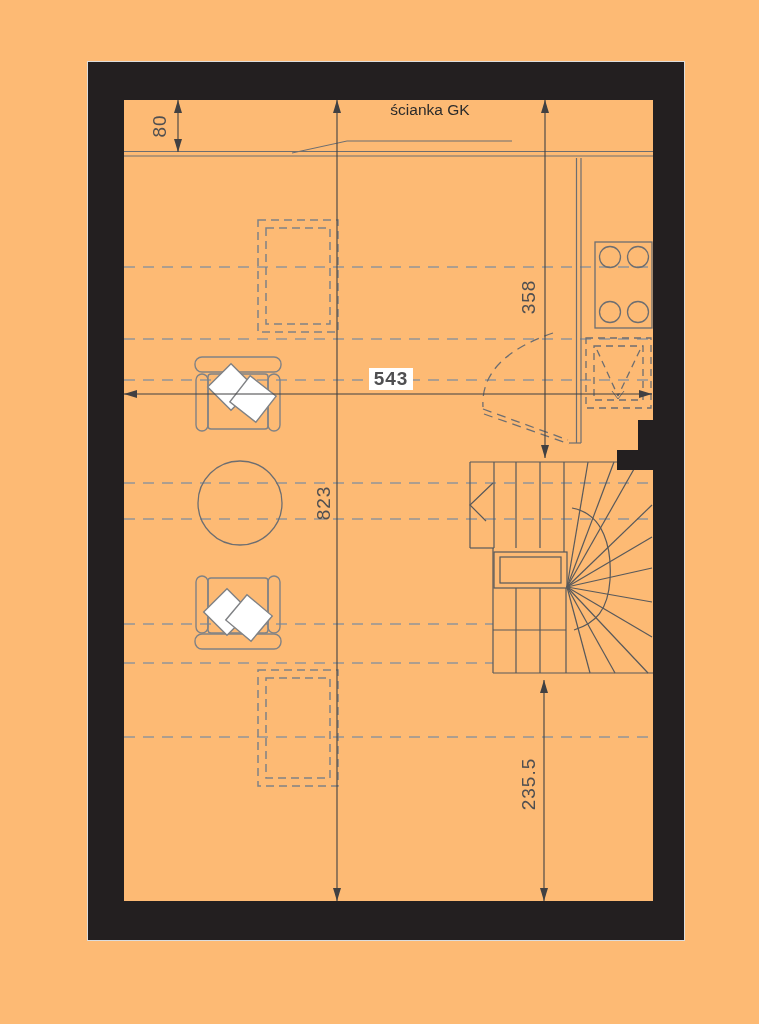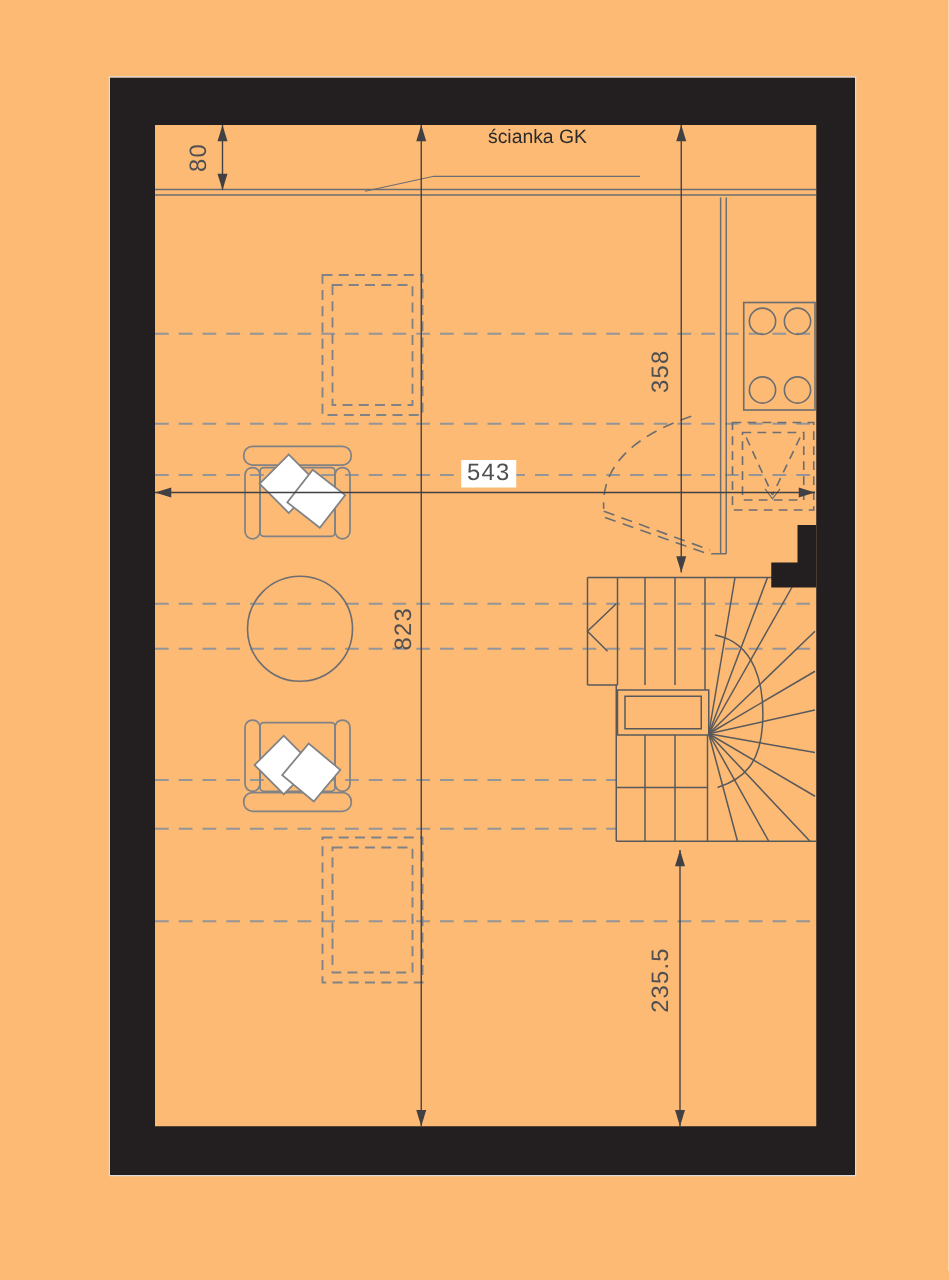--- a/index.html
+++ b/index.html
@@ -11,21 +11,21 @@
     position:absolute;left:88px;top:62px;width:596px;height:878px;box-sizing:border-box;
     border-style:solid;border-color:#231f20;
     border-left-width:36px;border-top-width:38px;border-right-width:31px;border-bottom-width:39px;
     outline:1px solid #dcdcdc;background:transparent;
   }
   svg.plan{position:absolute;left:0;top:0;}
   .lbl{position:absolute;color:#4f4f51;font-size:19px;letter-spacing:1px;
        display:flex;align-items:center;justify-content:center;white-space:nowrap;}
   .rot{transform:rotate(-90deg);}
   .note{position:absolute;color:#2b2b2b;font-size:15.5px;text-align:center;white-space:nowrap;}
-  .whitebg span{background:#ffffff;padding:0 5px;}
+  .whitebg span{background:#ffffff;padding:0 5px;font-weight:bold;}
 </style>
 </head>
 <body>
 
 <div id="canvas">
 
   <div id="frame"></div>
 
   <svg class="plan" width="759" height="1024" viewBox="0 0 759 1024">
 

